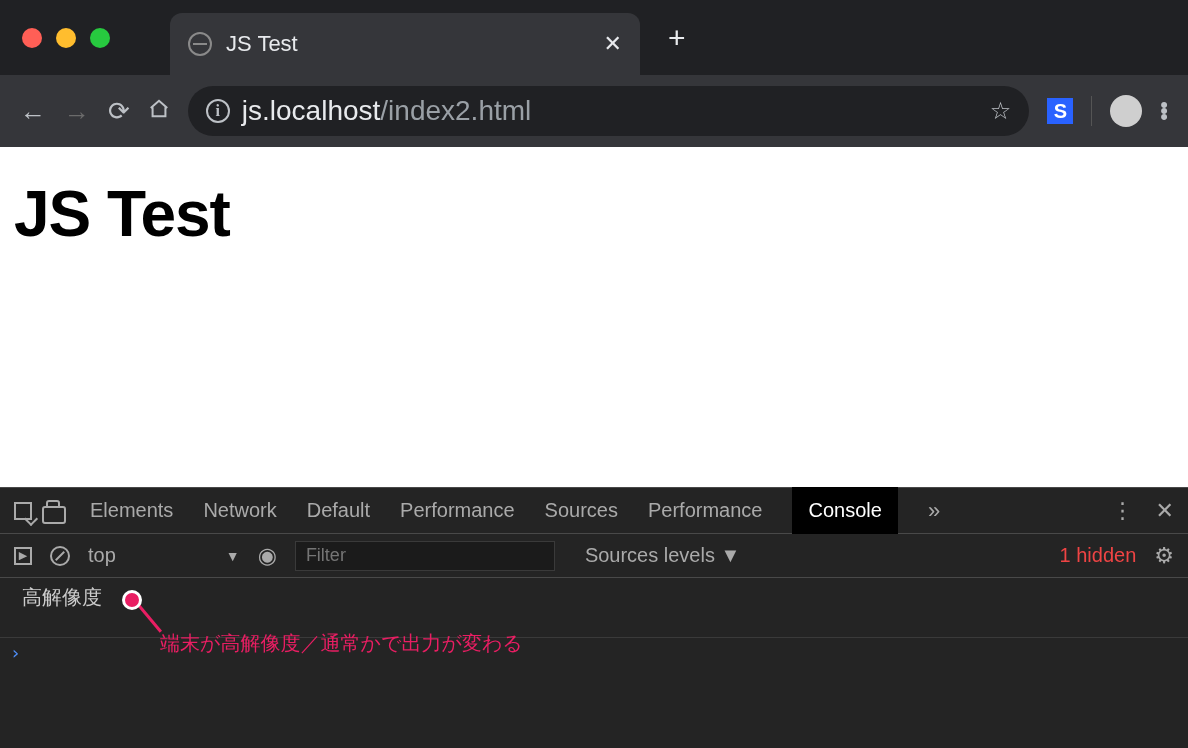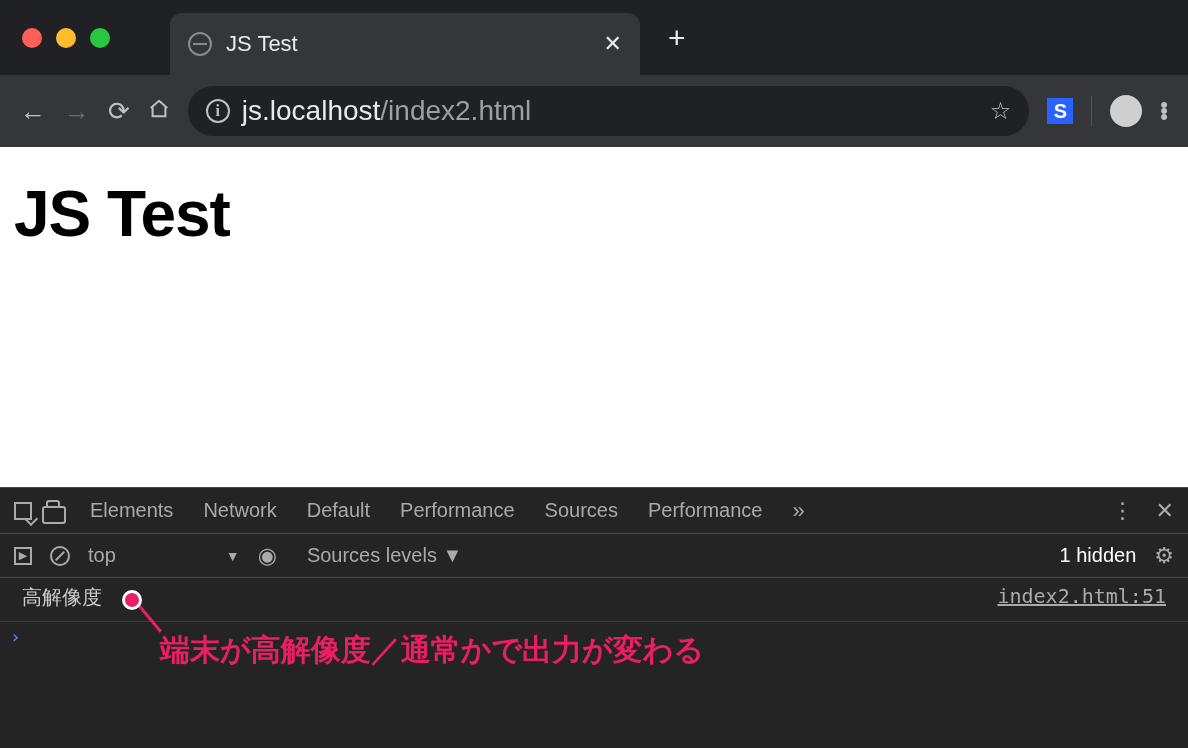--- a/index.html
+++ b/index.html
@@ -129,25 +129,25 @@
 .clear-ic::after { content: ""; position: absolute; left: 2px; right: 2px; top: 7px; border-top: 2px solid #aaa; transform: rotate(-45deg); }
 .ctx-select { display: flex; align-items: center; gap: 110px; }
 .ctx-select .tri { font-size: 14px; }
 .eye { font-size: 22px; }
 .filter-input {
   background: #1b1b1b; border: 1px solid #3a3a3a;
   height: 30px; width: 260px; color: #888; padding: 0 10px;
   font-size: 18px;
 }
 .levels { margin-left: 12px; }
-.hidden-note { margin-left: auto; color: #ffffff; }
+.hidden-note { margin-left: auto; color: #ef4444; }
 .gear { font-size: 22px; }
 .log-rows { font-family: Menlo, Consolas, monospace; font-size: 20px; }
 .log-row {
-  display: flex; padding: 6px 22px 10px;
+  display: flex; padding: 6px 22px 26px;
   border-bottom: 1px solid #3a3a3a;
   color: #ccc;
 }
 .log-msg { flex: 1; }
 .log-src { color: #aaa; text-decoration: underline; }
 .prompt { color: #4f8ef7; padding: 4px 10px; font-size: 18px; font-family: Menlo, monospace; }
 
 .annotation-dot {
   position: absolute;
   width: 20px; height: 20px; border-radius: 50%;
@@ -159,22 +159,22 @@
   left: 134px; top: 602px;
   width: 40px; height: 40px;
   border-left: 3px solid #e91e63;
   transform: rotate(-40deg);
   transform-origin: top left;
 }
 .annotation-text {
   position: absolute;
   left: 160px; top: 630px;
   color: #e91e63;
-  font-size: 30px;
-  font-weight: 700;
+  font-size: 20px;
+  font-weight: 400;
 }
 </style>
 </head>
 <body>
 
 <div class="chrome-top">
   <div class="traffic-lights">
     <div class="tl red"></div>
     <div class="tl yellow"></div>
     <div class="tl green"></div>
@@ -223,44 +223,45 @@
     <div class="dt-pick">
       <span class="sq"></span>
       <span class="dev"></span>
     </div>
     <span class="dt-tab">Elements</span>
     <span class="dt-tab">Network</span>
     <span class="dt-tab">Default</span>
     <span class="dt-tab">Performance</span>
     <span class="dt-tab">Sources</span>
     <span class="dt-tab">Performance</span>
+    <span class="dt-tab active">Console</span>
     <span class="dt-more">»</span>
     <div class="dt-right">
       <span>⋮</span>
       <span>✕</span>
     </div>
   </div>
   <div class="dt-console-bar">
     <span class="play-ic">▶</span>
     <span class="clear-ic"></span>
     <span class="ctx-select">
       <span>top</span>
       <span class="tri">▼</span>
     </span>
     <span class="eye">◉</span>
+    <input class="filter-input" placeholder="Filter" style="">
     <span class="levels">
       <span>Sources levels</span> <span>▼</span>
     </span>
     <span class="hidden-note">1 hidden</span>
     <span class="gear">⚙</span>
   </div>
   <div class="log-rows">
     <div class="log-row">
       <span class="log-msg">高解像度</span>
-      <span class="log-src">index2.html:51</span>
     </div>
     <div class="prompt">›</div>
   </div>
 </div>
 
 <div class="annotation-dot"></div>
 <div class="annotation-line"></div>
 <div class="annotation-text">端末が高解像度／通常かで出力が変わる</div>
 
 </body></html>

